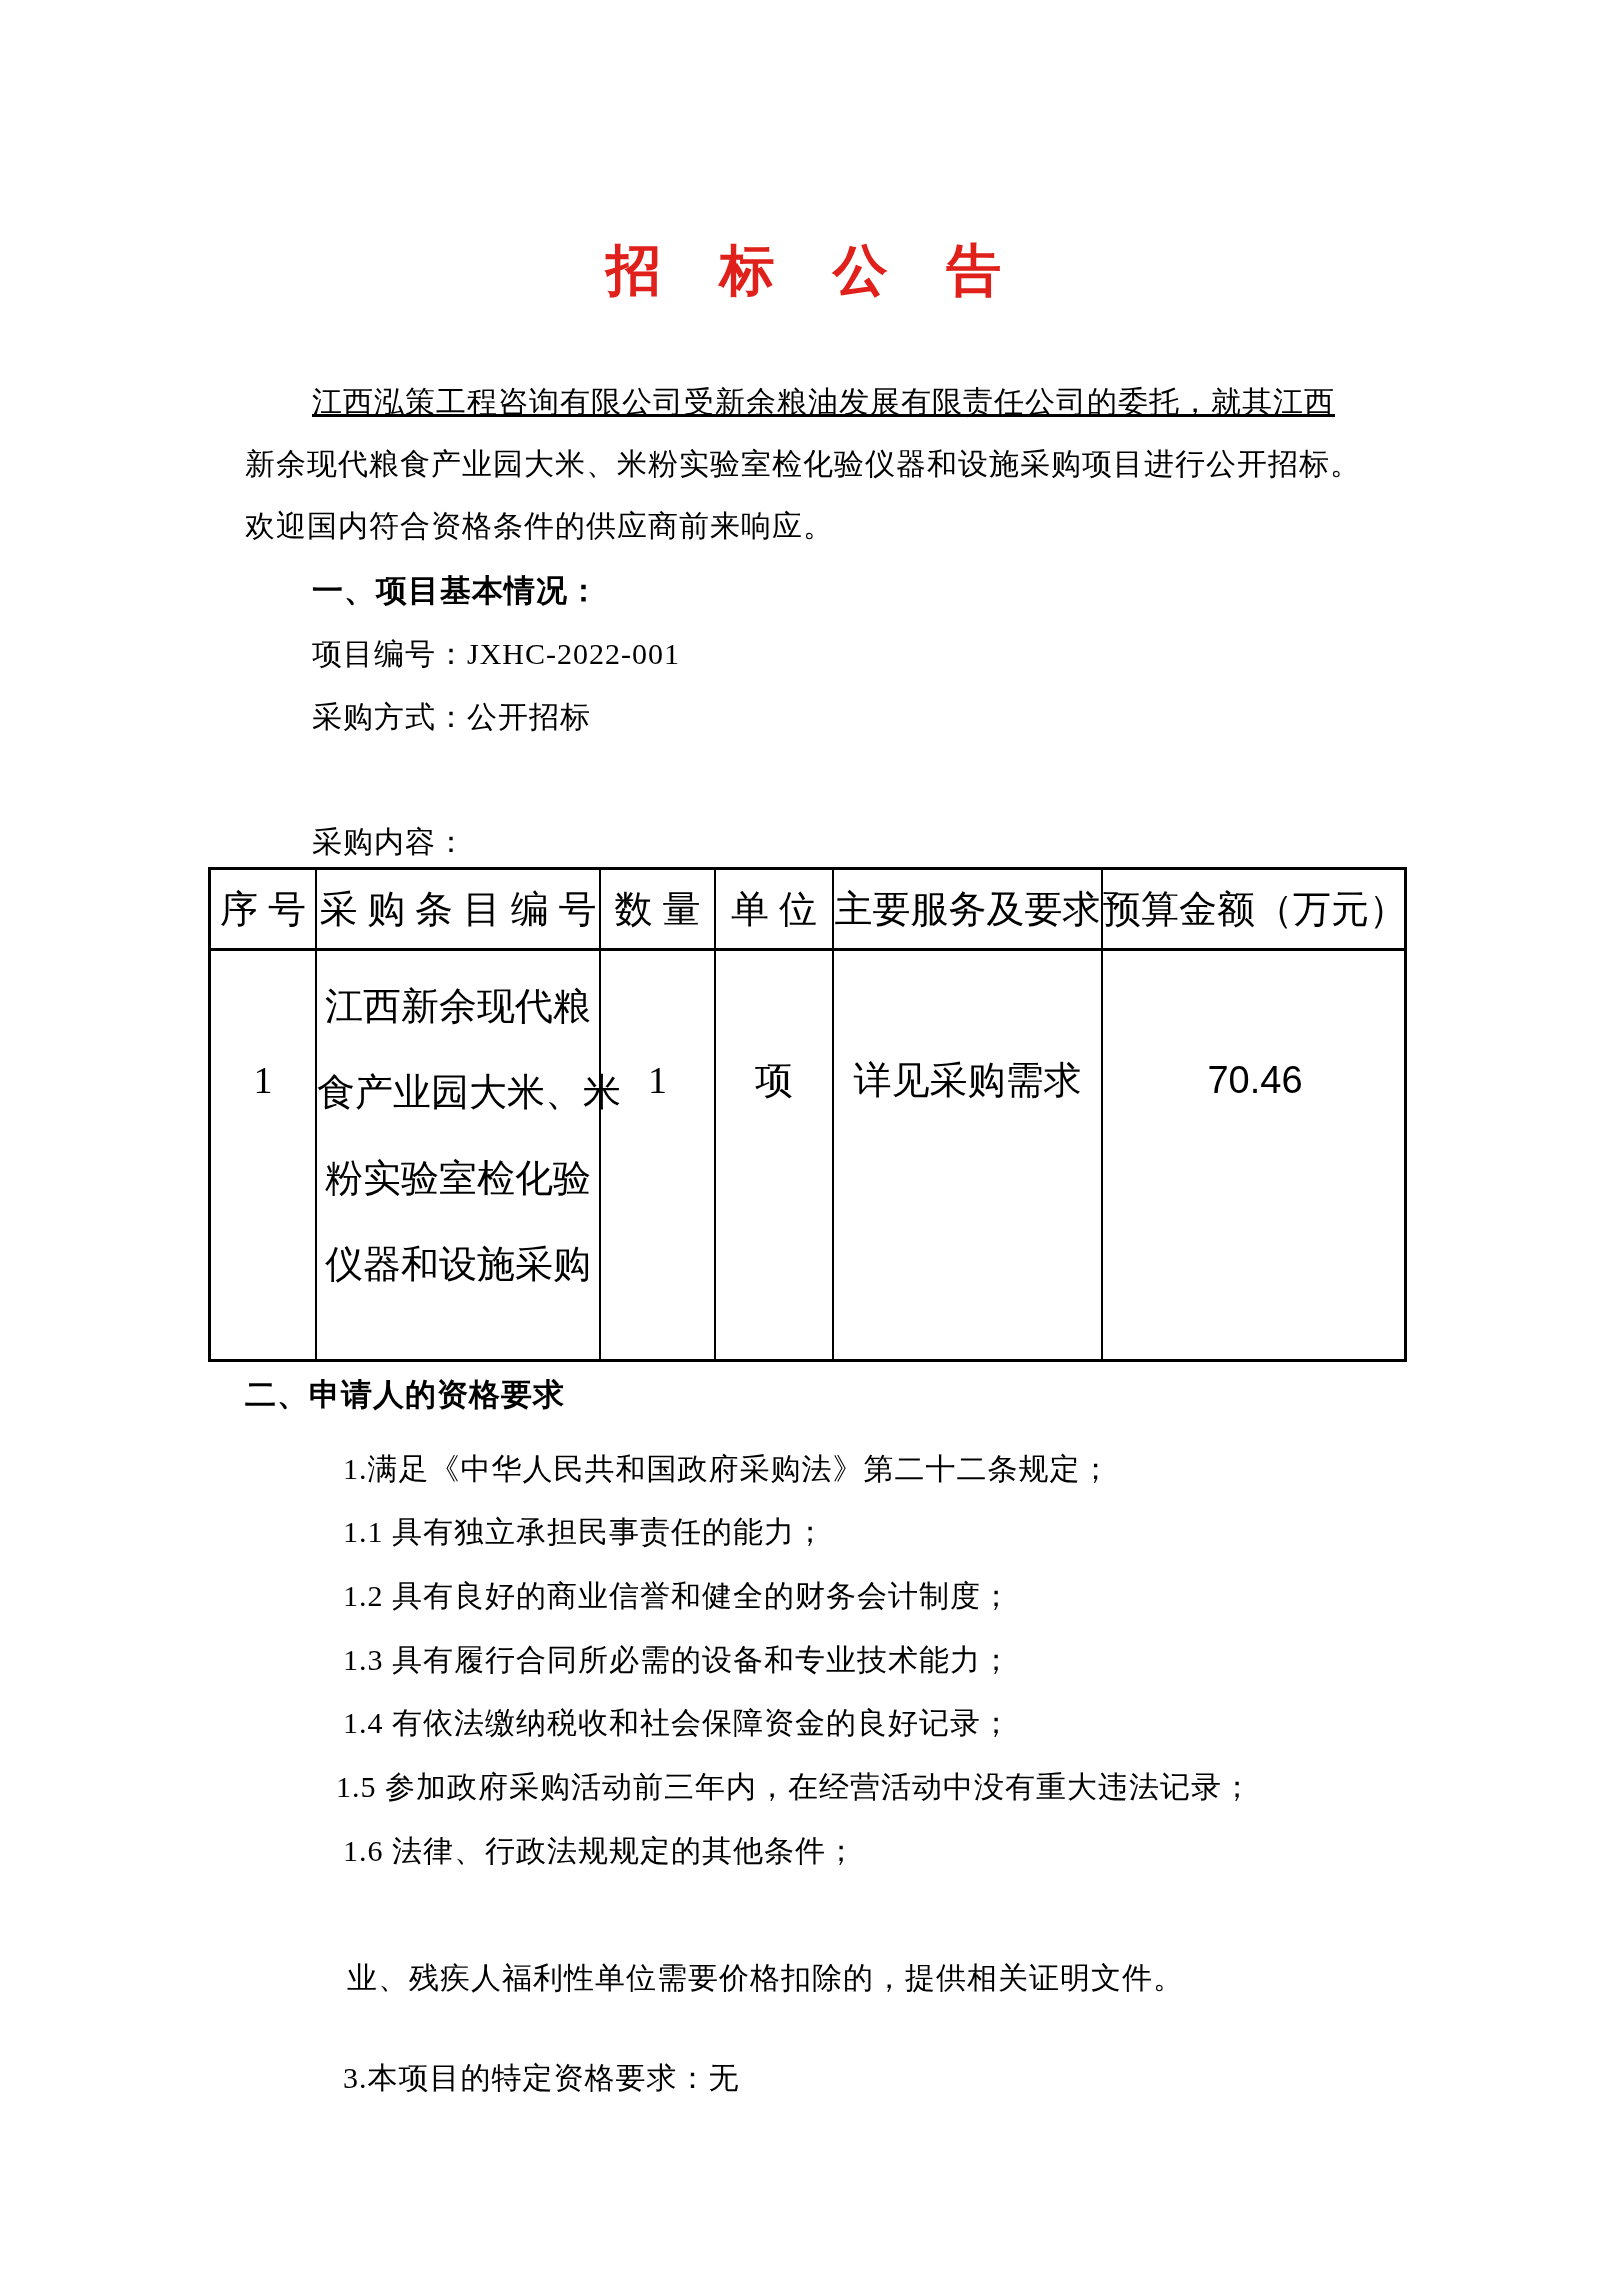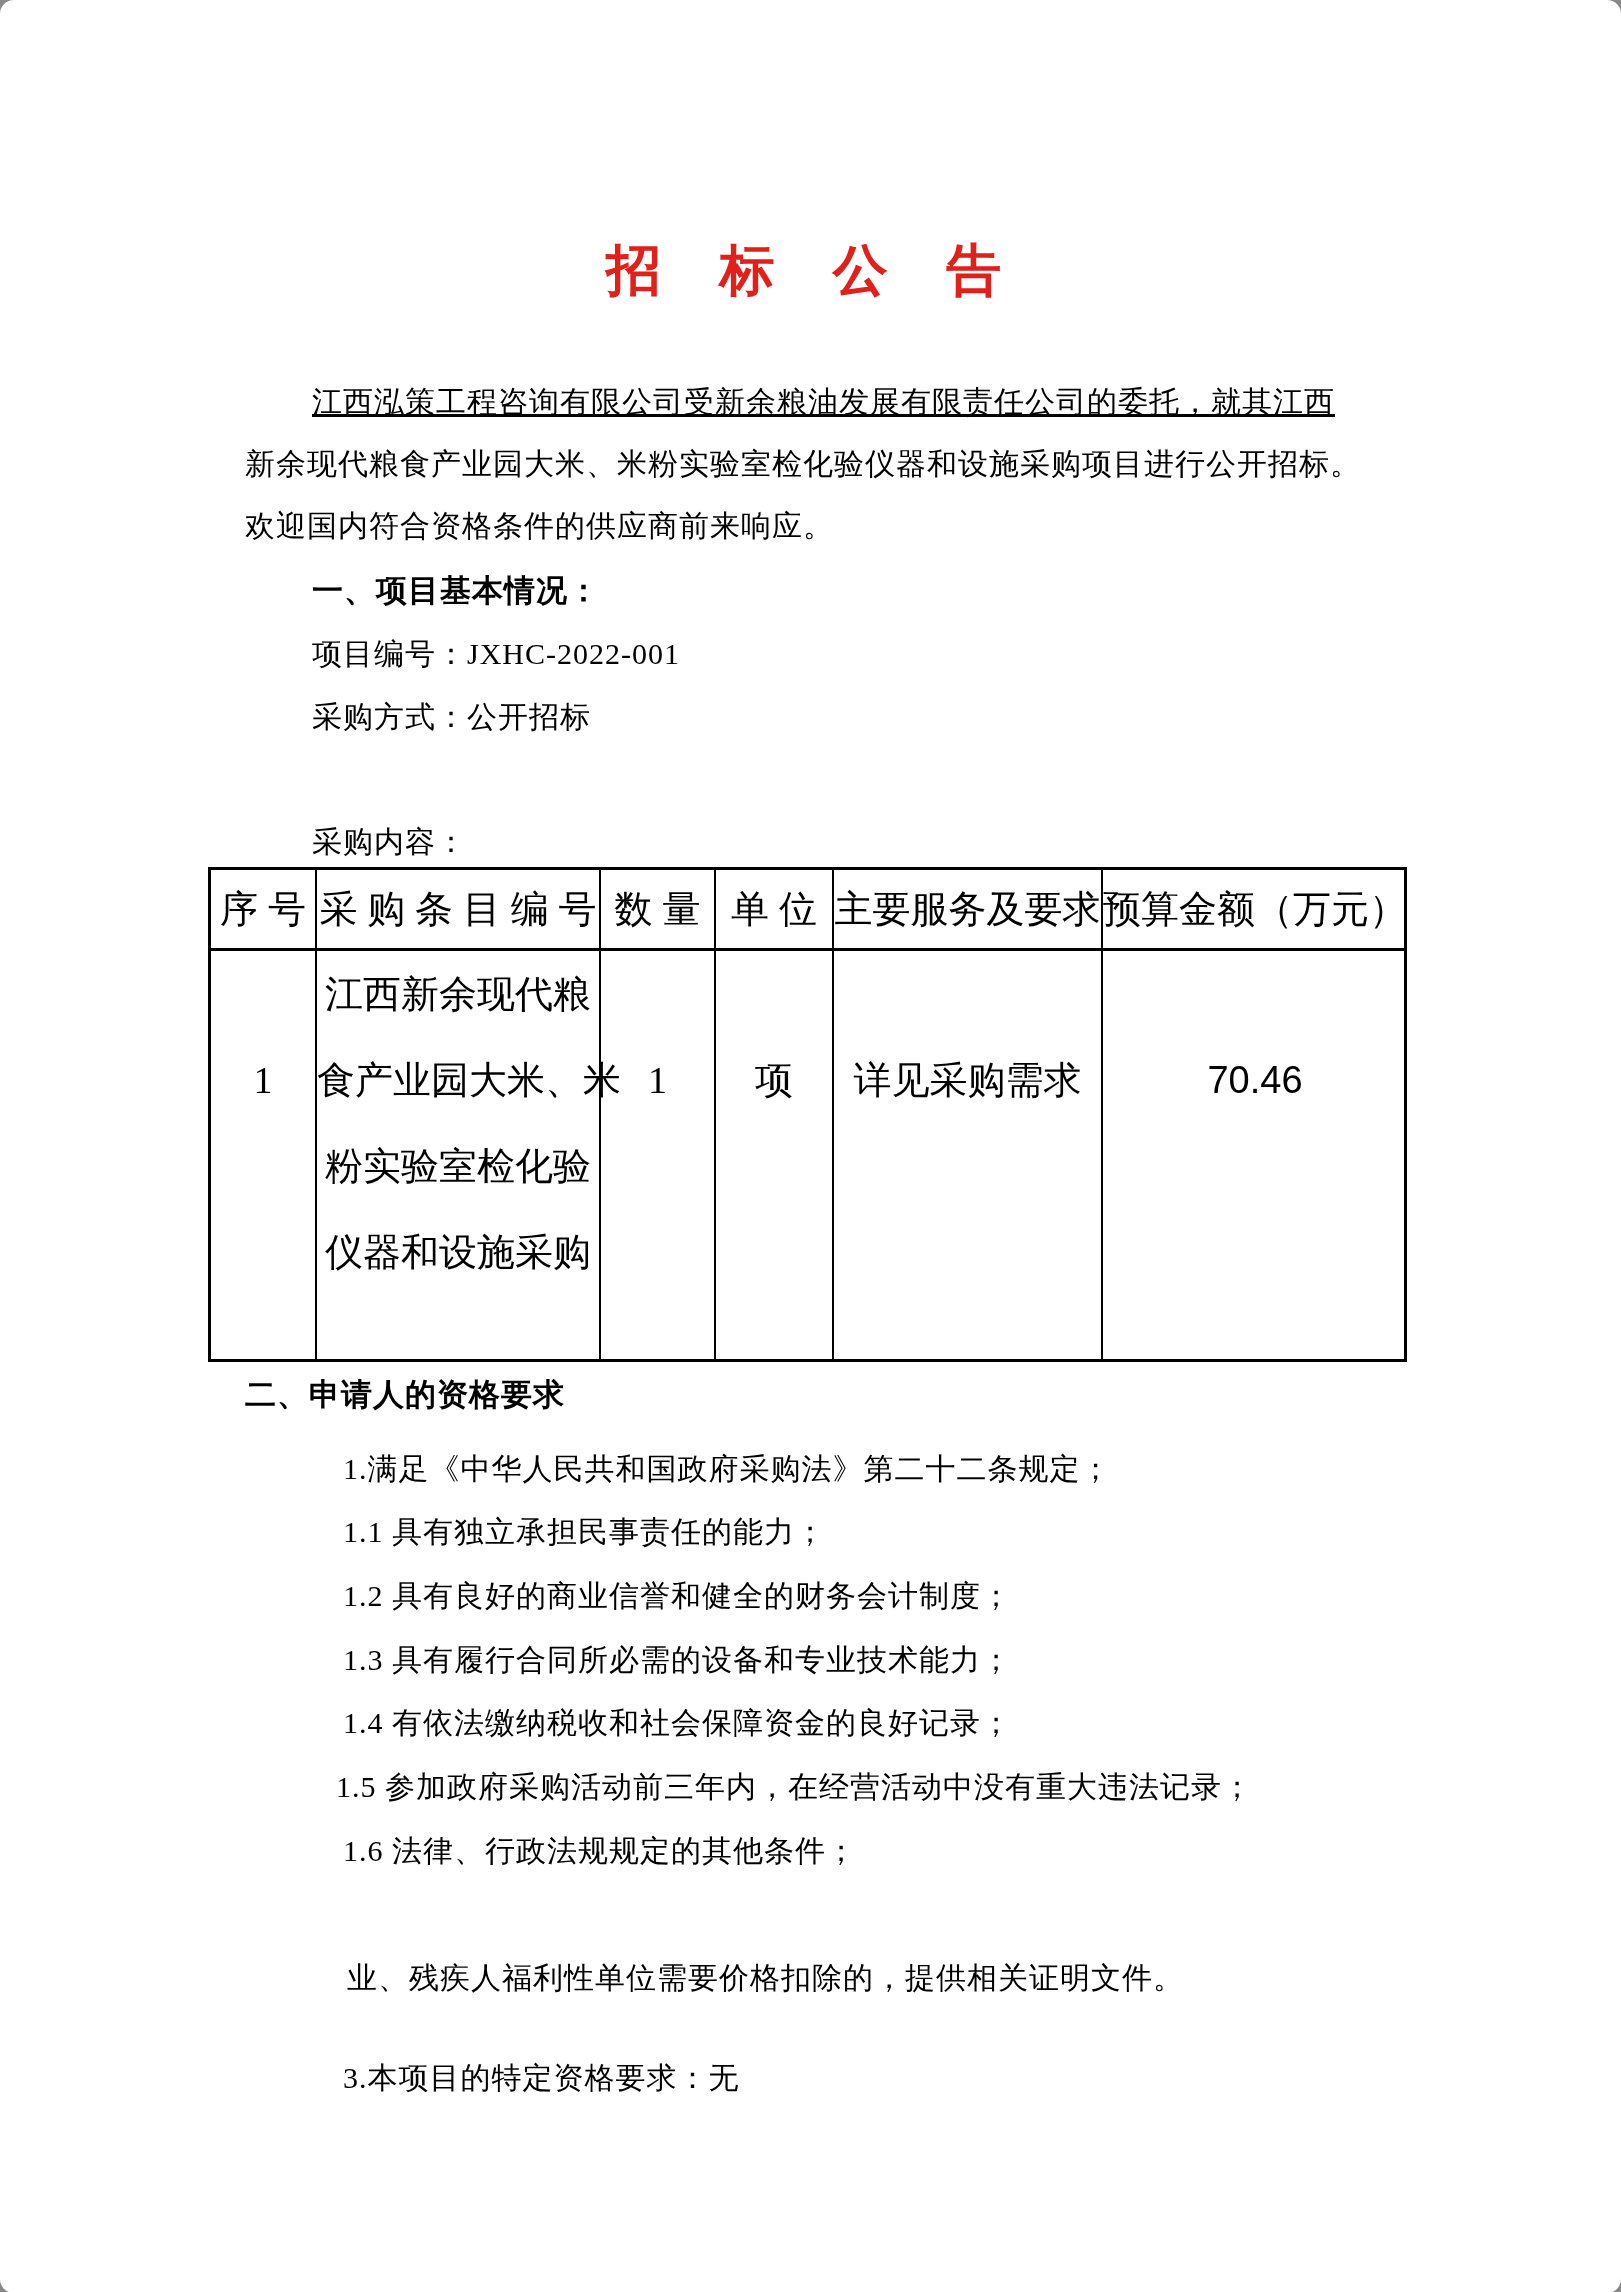--- a/index.html
+++ b/index.html
@@ -6,21 +6,20 @@
   html, body { background: #888; }
   .page {
     position: relative;
     width: 1621px;
     height: 2293px;
     margin: 0 auto;
     background: #ffffff;
     font-family: "Liberation Serif", serif;
     color: #000000;
     overflow: hidden;
-    border-radius: 14px;
   }
   .line {
     position: absolute;
     white-space: nowrap;
     font-size: 30px;
     line-height: 39px;
     letter-spacing: 1px;
   }
   .doc-title {
     position: absolute;
@@ -62,21 +61,21 @@
   .hcell.sp { letter-spacing: 9.8px; text-indent: 9.8px; }
   .bcell {
     display: flex;
     align-items: flex-start;
     justify-content: center;
     padding-top: 110px;
     line-height: 39px;
   }
   .vline { border-left: 2px solid #000; }
   .item-cell {
-    padding-top: 0;
+    padding-top: 12px;
     text-align: center;
     display: block;
     line-height: 86px;
     white-space: nowrap;
   }
   .budget {
     font-family: "Liberation Sans", sans-serif;
     letter-spacing: 0;
   }
 </style>

